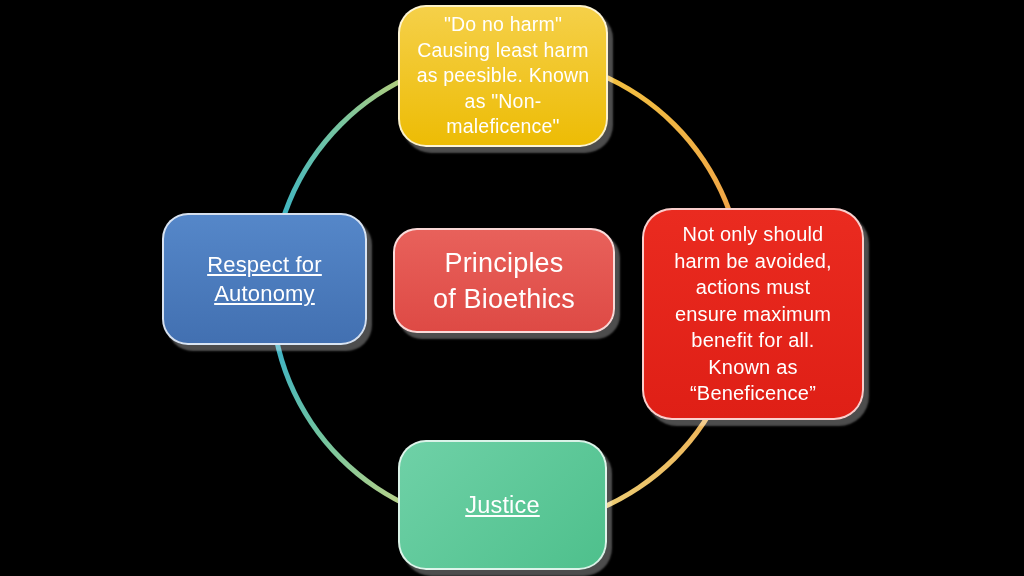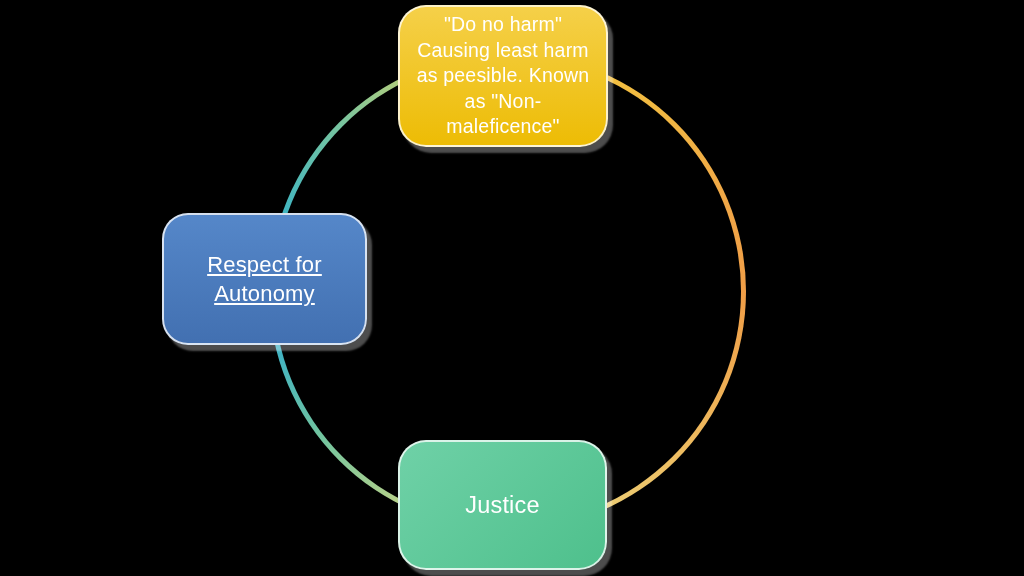--- a/index.html
+++ b/index.html
@@ -73,21 +73,21 @@
   .node-right {
     left: 642px; top: 208px;
     width: 222px; height: 212px;
     border-radius: 30px;
     font-size: 20px; line-height: 26.5px;
   }
   .node-bottom {
     left: 398px; top: 440px;
     width: 209px; height: 130px;
     border-radius: 28px;
-    font-size: 23.5px; line-height: 30px;
+    font-size: 23.5px; line-height: 30px; text-decoration: underline;
     --grad-dir: 135deg;
   }
 </style>
 </head>
 <body>
 
 <div class="stage" style="background: rgb(0, 0, 0);">
 
   <div class="ring" style="background: conic-gradient(rgb(243, 202, 61) 0deg, rgb(241, 184, 67) 40deg, rgb(240, 166, 71) 70deg, rgb(240, 158, 71) 90deg, rgb(238, 183, 92) 125deg, rgb(236, 211, 122) 165deg, rgb(234, 216, 126) 180deg, rgb(188, 210, 136) 205deg, rgb(114, 196, 159) 232deg, rgb(64, 179, 196) 256deg, rgb(51, 171, 210) 270deg, rgb(62, 180, 194) 288deg, rgb(120, 197, 160) 315deg, rgb(198, 207, 111) 340deg, rgb(243, 202, 61) 360deg);">
     <div class="ring-hole"></div>
@@ -99,19 +99,32 @@
 as peesible. Known
 as "Non-
 maleficence"</div>
   </div>
 
   <div class="node node-left" style="--c1: #5587c9; --c2: #4270b1;">
     <div class="node-text">Respect for
 Autonomy</div>
   </div>
 
+  <div class="node node-center" style="--c1: #e8615b; --c2: #de4a45;">
+    <div class="node-text">Principles
+of Bioethics</div>
+  </div>
 
+  <div class="node node-right" style="--c1: #ea2b20; --c2: #df1f16;">
+    <div class="node-text">Not only should
+harm be avoided,
+actions must
+ensure maximum
+benefit for all.
+Known as
+“Beneficence”</div>
+  </div>
 
   <div class="node node-bottom" style="--c1: #6fd1a7; --c2: #4ec08c;">
     <div class="node-text">Justice</div>
   </div>
 
 </div>
 
 </body></html>

